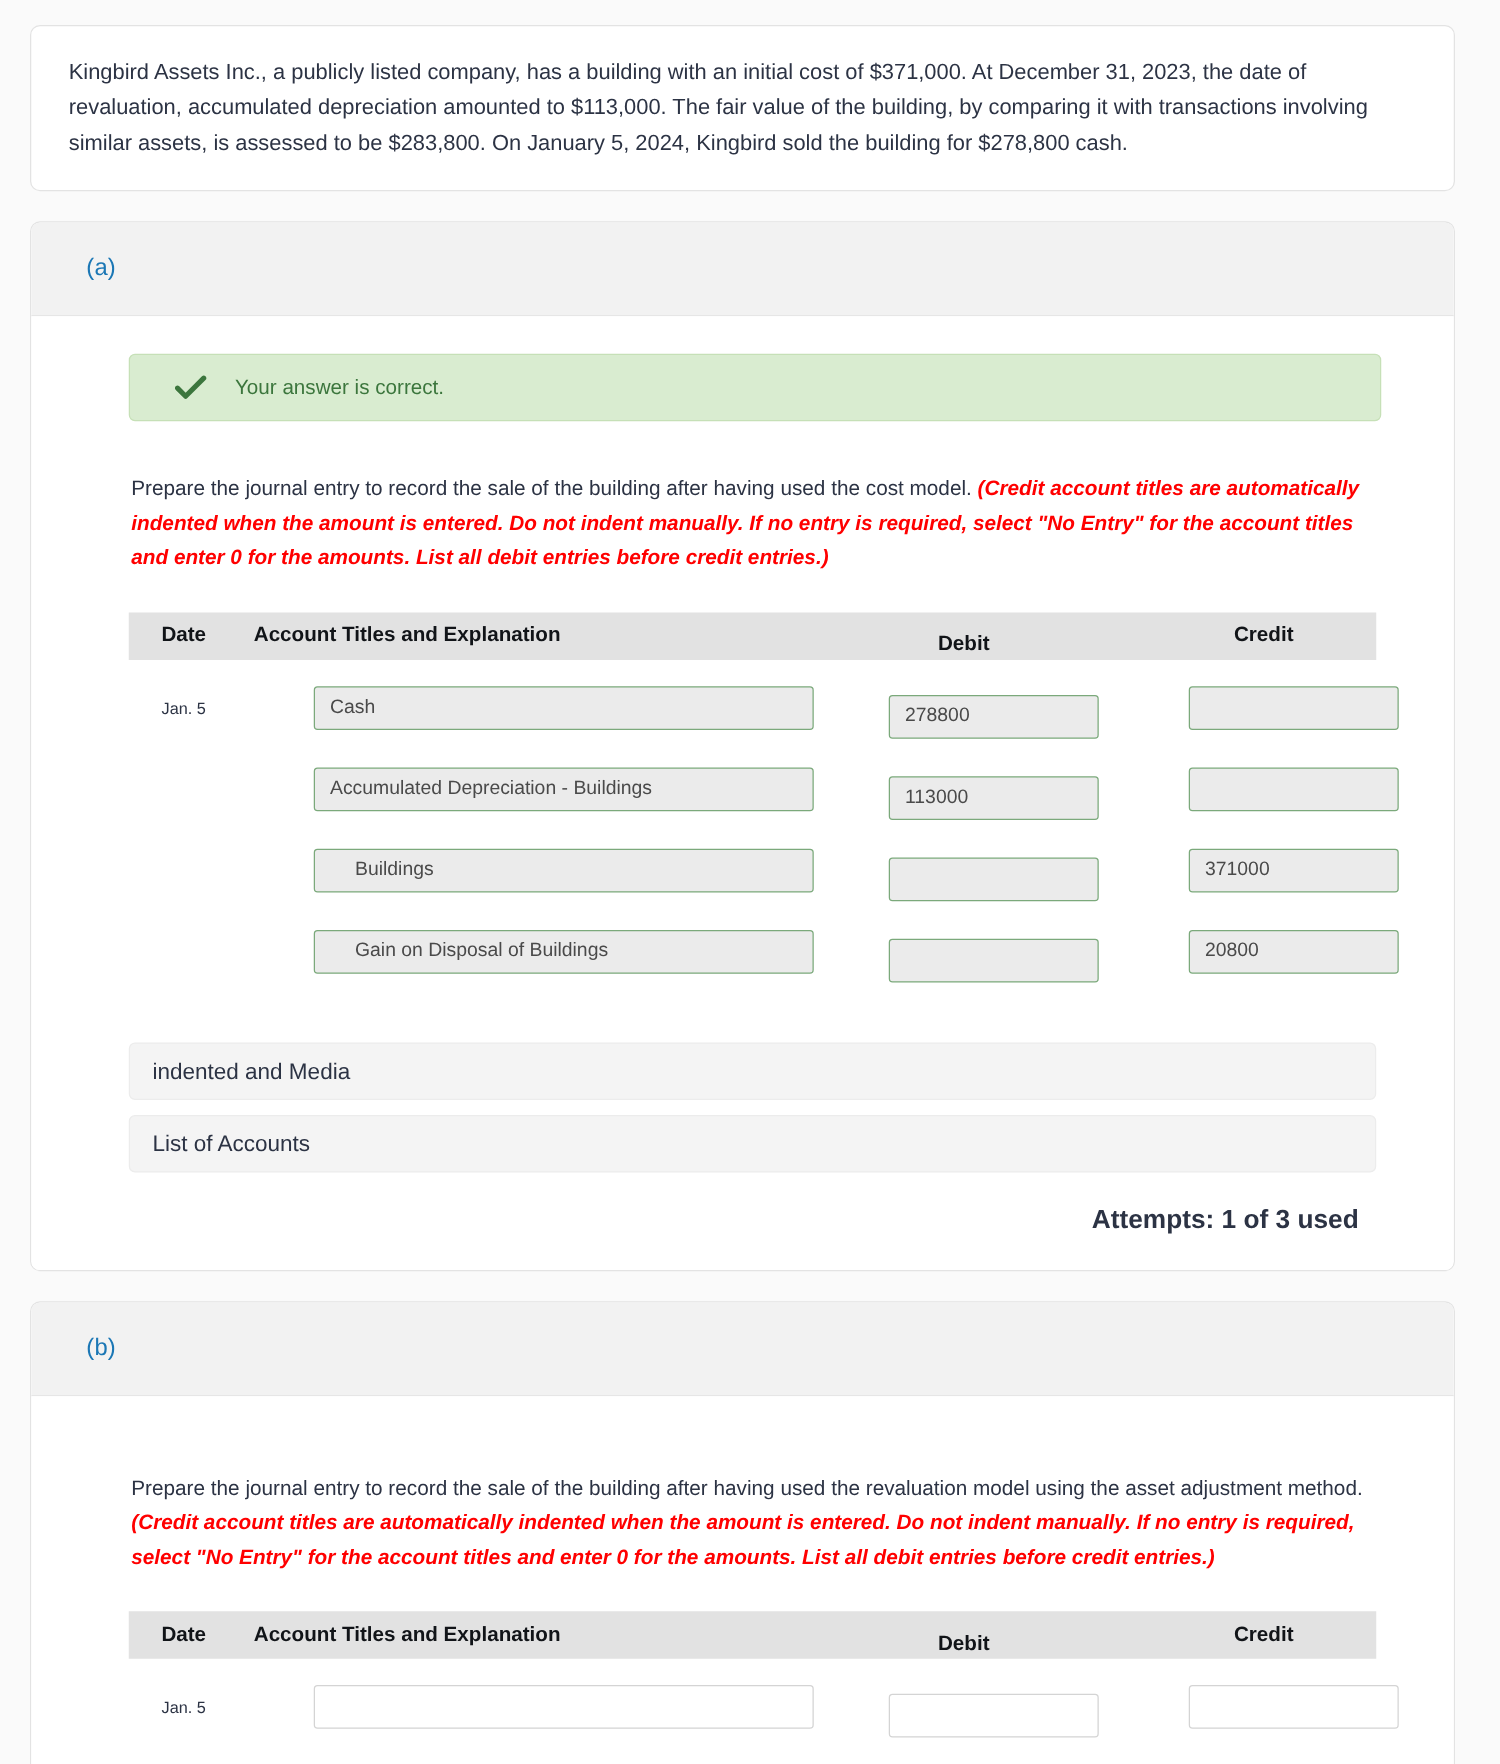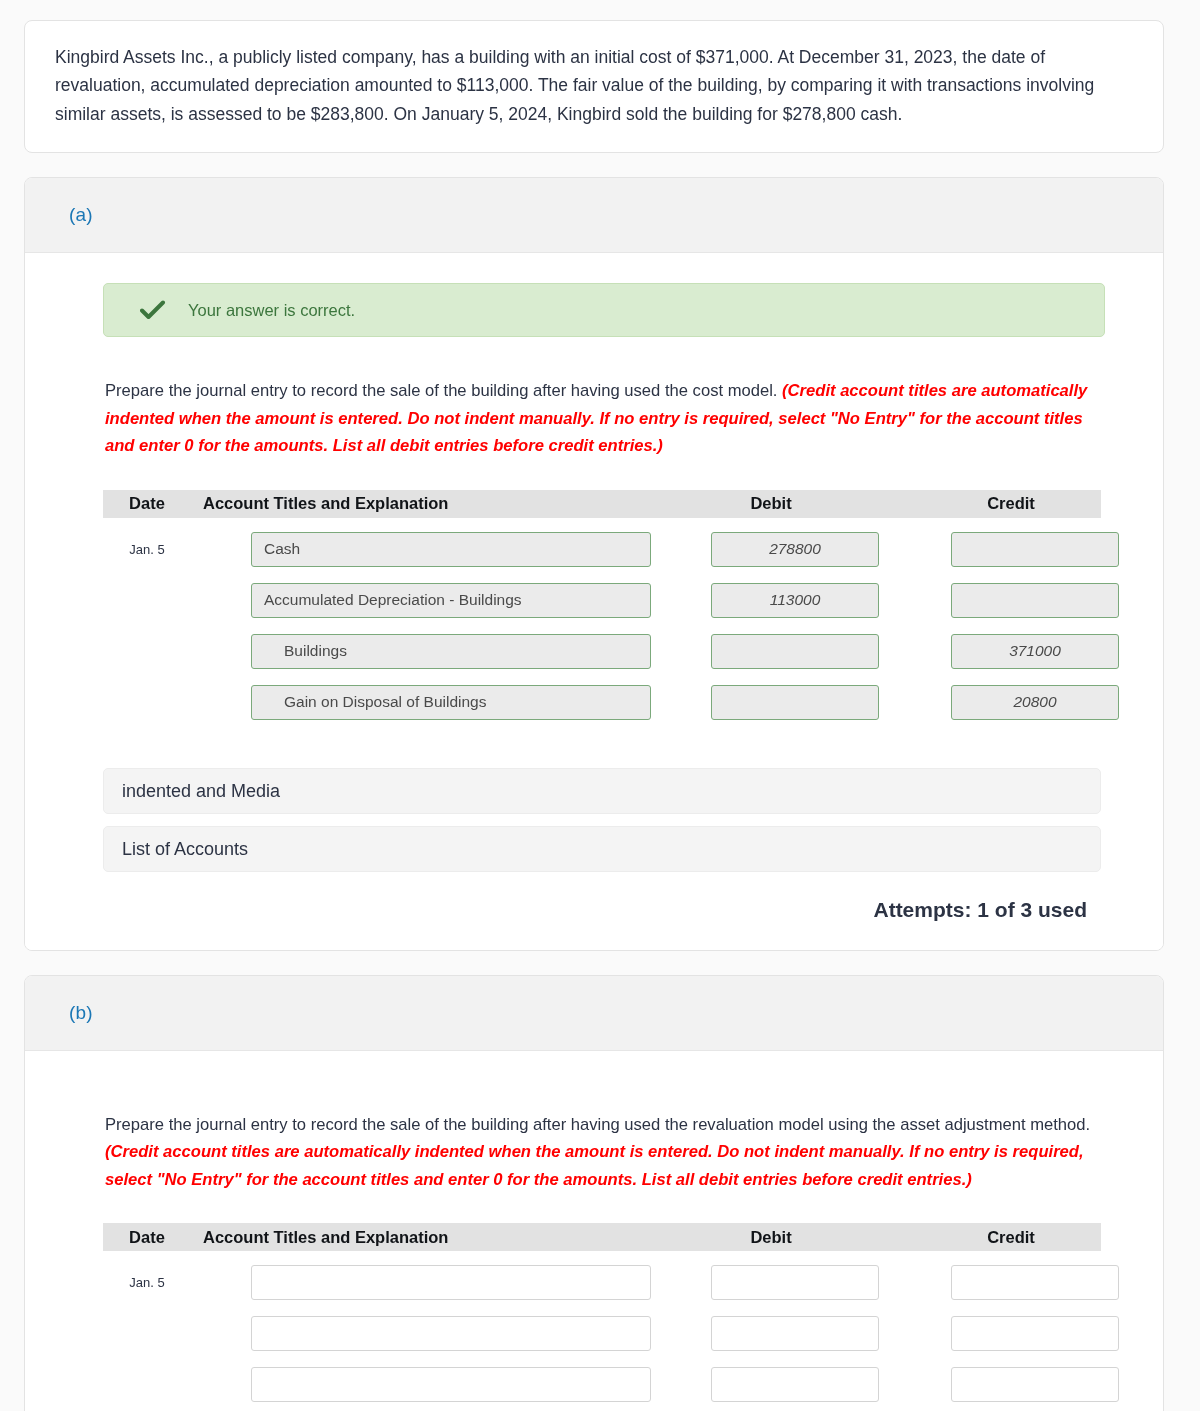--- a/index.html
+++ b/index.html
@@ -96,28 +96,28 @@
   
   .journal {
     margin: 30px 22px 0 38px;
   }
   .jrow {
     display: flex;
     align-items: center;
   }
   .jhead {
     background: #e2e2e2;
-    height: 28px;
+    height: 38px;
     font-weight: bold;
     font-size: 16.5px;
     color: #111418;
   }
   .c-date   { width: 88px; flex: none; text-align: center; }
   .c-acct   { width: 460px; flex: none; padding-left: 12px; }
-  .c-debit  { width: 240px; flex: none; text-align: center; }
+  .c-debit  { width: 240px; flex: none; text-align: center; margin-top: 14px; }
   .c-credit { width: 240px; flex: none; text-align: center; }
 
   .jhead .c-acct { text-align: left; }
 
   .jbody .jrow { margin-top: 16px; }
   .jbody .jrow:first-child { margin-top: 14px; }
 
   .date-cell {
     font-size: 13px;
     color: #2c3344;
@@ -142,21 +142,21 @@
     background: #ebebeb;
     border: 1px solid #7ba97b;
   }
   
   .fld.empty {
     background: #ffffff;
     border: 1px solid #d4d4d4;
   }
   .fld.acct  { width: 458px; text-align: left; }
   .fld.acct.indent { padding-left: 32px; }
-  .fld.amt   { width: 168px; text-align: center; font-style: italic; }
+  .fld.amt   { width: 168px; text-align: left; }
 
   
   .linkbar { margin: 48px 22px 0 38px; }
   .linkbtn {
     display: block;
     width: 100%;
     text-align: left;
     background: #f4f4f4;
     border: 1px solid #ececec;
     border-radius: 5px;

